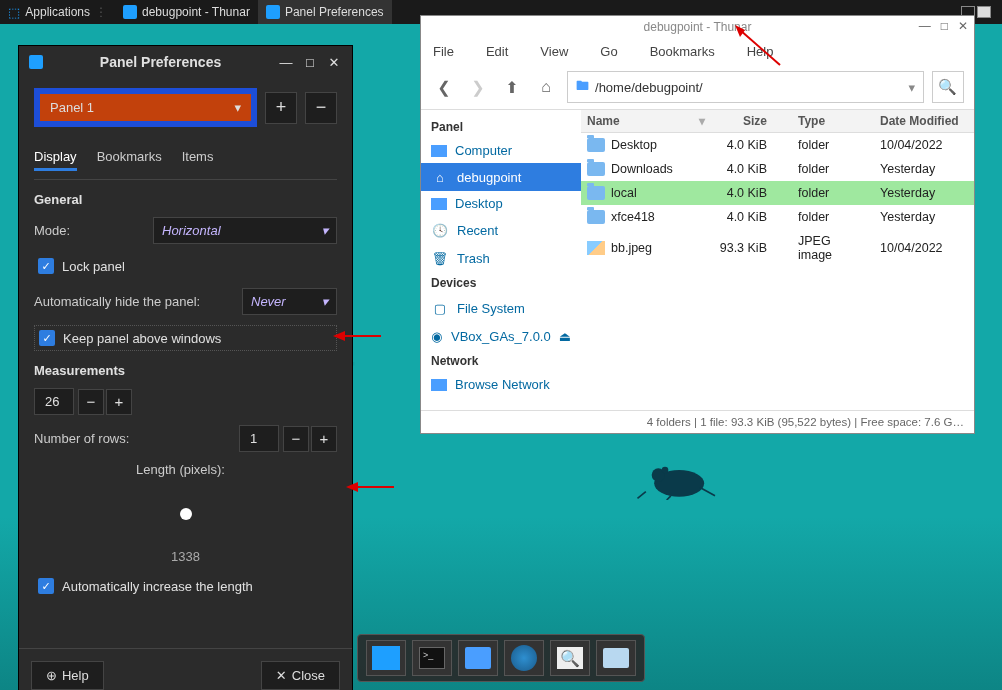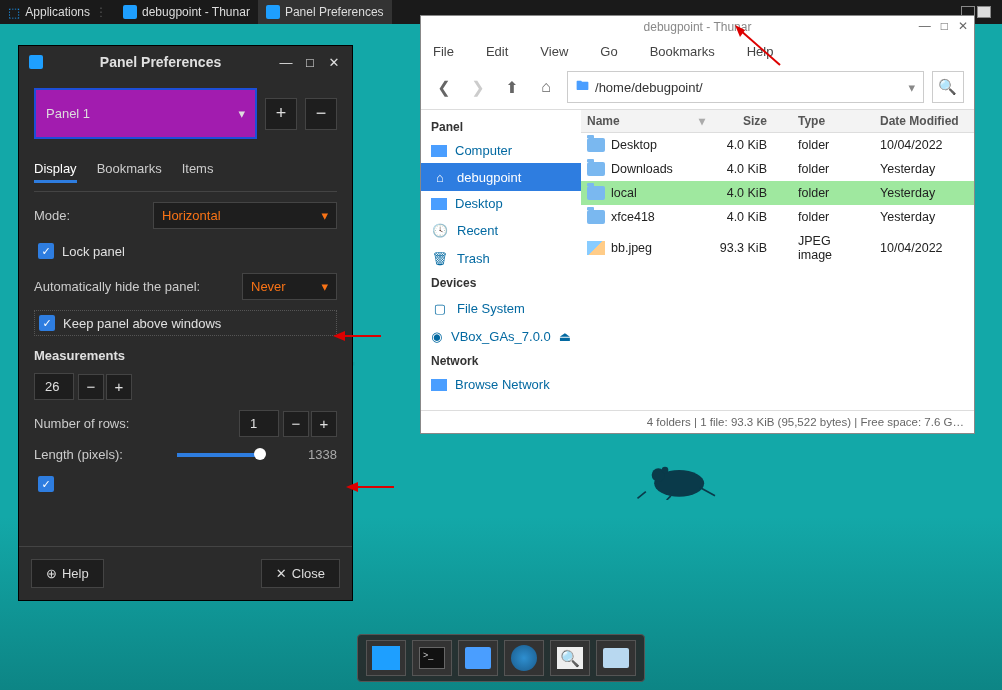--- a/index.html
+++ b/index.html
@@ -14,29 +14,29 @@
 .workspace-box { width: 14px; height: 12px; border: 1px solid #888; margin: 0 1px; }
 .workspace-box.active { background: #ddd; }
 
 
 .panel-prefs { position: absolute; top: 45px; left: 18px; width: 335px; background: #2b2b2b; border: 1px solid #000; color: #e0e0e0; font-size: 13px; }
 .prefs-titlebar { display: flex; align-items: center; padding: 8px 10px; gap: 8px; }
 .prefs-title { flex: 1; text-align: center; font-weight: bold; font-size: 14px; }
 .win-btn { width: 16px; height: 16px; display: flex; align-items: center; justify-content: center; cursor: pointer; font-size: 13px; }
 .prefs-body { padding: 10px 15px; }
 .prefs-row { display: flex; align-items: center; gap: 8px; margin-bottom: 10px; }
-.dropdown { background: #a21caf; border: 2px solid #1d4ed8; padding: 16px 10px; color: #ddd; display: flex; align-items: center; justify-content: space-between; flex: 1; }
+.dropdown { background: #c2410c; border: 6px solid #1d4ed8; padding: 6px 10px; color: #ddd; display: flex; align-items: center; justify-content: space-between; flex: 1; }
 .sq-btn { width: 32px; height: 32px; background: #1e1e1e; border: 1px solid #444; display: flex; align-items: center; justify-content: center; font-size: 18px; color: #ddd; }
 .tabs { display: flex; gap: 20px; padding: 8px 0; border-bottom: 1px solid #444; }
 .tab { padding: 4px 0; color: #ccc; cursor: pointer; }
 .tab.active { color: #fff; border-bottom: 3px solid #2e7de0; }
 .section-title { font-weight: bold; margin: 12px 0 10px; }
 .form-row { display: flex; align-items: center; margin: 10px 0; gap: 36px; }
 .form-label { flex: 1; color: #ccc; }
-.form-control { background: #1e1e1e; border: 1px solid #444; padding: 5px 8px; color: #f97316; display: flex; align-items: flex-start; min-width: 100px; }
+.form-control { background: #1e1e1e; border: 1px solid #444; padding: 5px 8px; color: #c4b5fd; display: flex; align-items: flex-start; min-width: 100px; font-style: italic; }
 .checkbox-row { display: flex; align-items: center; gap: 8px; margin: 10px 0; padding: 4px; }
 .checkbox { width: 16px; height: 16px; background: #2e7de0; border-radius: 2px; display: flex; align-items: center; justify-content: center; color: #fff; font-size: 11px; }
 .spinner { display: flex; align-items: center; }
 .spinner-val { background: #1e1e1e; border: 1px solid #444; padding: 5px 10px; min-width: 40px; text-align: left; }
 .spinner-btns { display: flex; gap: 2px; margin-left: 4px; }
 .spin-btn { width: 26px; height: 26px; background: #1e1e1e; border: 1px solid #444; display: flex; align-items: center; justify-content: center; font-size: 15px; }
 .slider-track { flex: 1; height: 4px; background: #555; position: relative; margin: 0 8px; }
 .slider-fill { position: absolute; left: 0; width: 95%; height: 100%; background: #2e7de0; }
 .slider-thumb { position: absolute; left: 95%; top: -5px; width: 12px; height: 12px; background: #fff; border-radius: 50%; transform: translateX(-50%); }
 .prefs-footer { display: flex; justify-content: space-between; padding: 12px; border-top: 1px solid #444; margin-top: 30px; }
@@ -264,20 +264,21 @@
         <span>▾</span>
       </div>
       <div class="sq-btn">+</div>
       <div class="sq-btn">−</div>
     </div>
     <div class="tabs">
       <div class="tab active">Display</div>
       <div class="tab">Bookmarks</div>
       <div class="tab">Items</div>
     </div>
+    <div class="section-title">General</div>
     <div class="form-row">
       <div class="form-label">Mode:</div>
       <div class="form-control" style="flex:2;justify-content:space-between;">
         <span>Horizontal</span>
         <span>▾</span>
       </div>
     </div>
     <div class="checkbox-row">
       <div class="checkbox">✓</div>
       <span>Lock panel</span>
@@ -306,30 +307,31 @@
     <div class="form-row">
       <div class="form-label">Number of rows:</div>
       <div class="spinner">
         <div class="spinner-val">1</div>
         <div class="spinner-btns">
           <div class="spin-btn">−</div>
           <div class="spin-btn">+</div>
         </div>
       </div>
     </div>
-    <div class="form-row" style="margin-top:4px;">
+    <div class="form-row" style="margin-top:4px;flex-direction:column;">
       <div class="form-label" style="flex:0 0 auto;margin-right:10px;">Length (pixels):</div>
       <div class="slider-track">
         <div class="slider-fill"></div>
         <div class="slider-thumb"></div>
       </div>
       <span style="color:#aaa;">1338</span>
     </div>
     <div class="checkbox-row">
       <div class="checkbox">✓</div>
+      <span>Automatically increase the length</span>
     </div>
   </div>
   <div class="prefs-footer">
     <div class="footer-btn">
       <span>⊕</span>
       <span>Help</span>
     </div>
     <div class="footer-btn">
       <span>✕</span>
       <span>Close</span>

